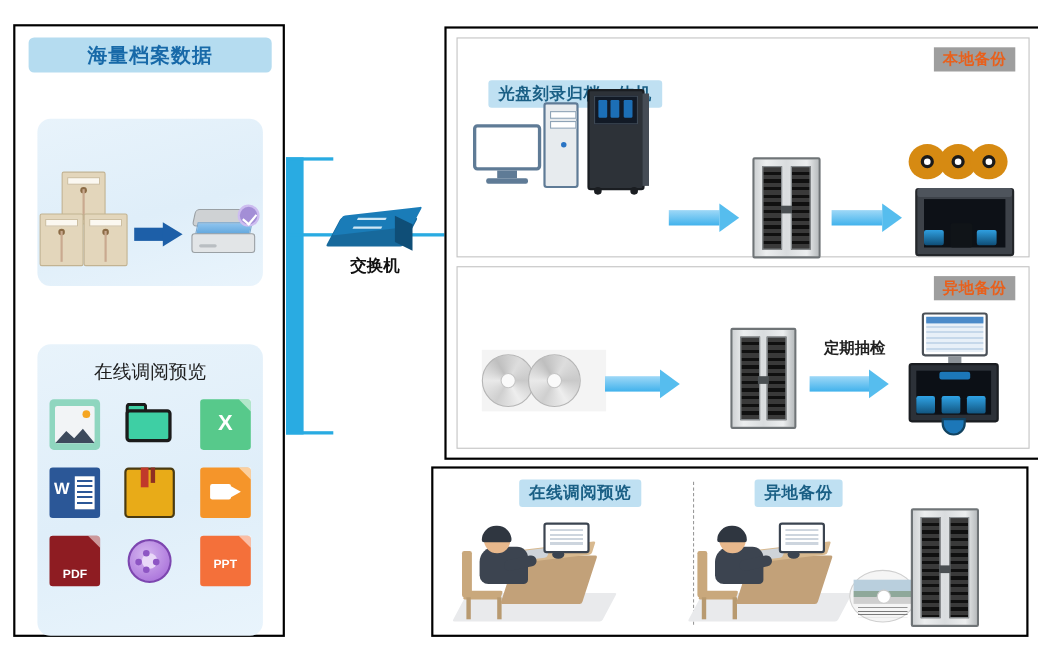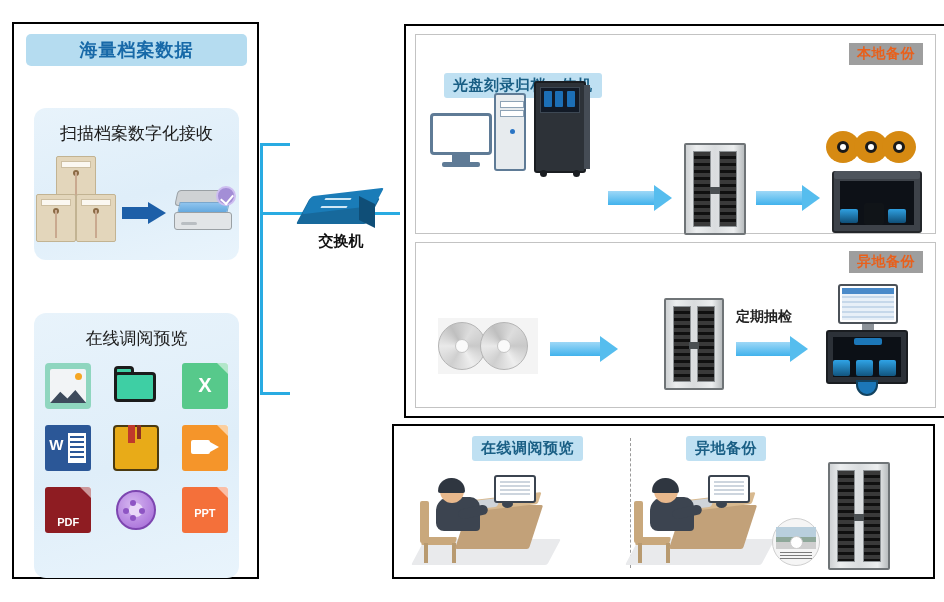--- a/index.html
+++ b/index.html
@@ -1,20 +1,20 @@
 <!DOCTYPE html>
 <html><head>
 <meta charset="utf-8">
 <style>
   html,body{margin:0;padding:0;background:#ffffff;}
   body{width:944px;height:602px;position:relative;overflow:hidden;
        font-family:"Liberation Sans","DejaVu Sans",sans-serif;}
 
   
-  .abs{position:absolute;}
+  .abs{position:absolute;padding-left:13px;}
   .badge-blue{
     background:#bfe0f2;color:#1a5f85;font-weight:bold;font-size:15px;
     padding:3px 9px;border-radius:3px;white-space:nowrap;letter-spacing:.5px;
   }
   .badge-gray{
     background:#9e9e9e;color:#e8601c;font-weight:bold;font-size:14px;
     padding:2px 8px;white-space:nowrap;letter-spacing:.5px;
   }
   .plain-label{font-size:14px;color:#222;font-weight:bold;white-space:nowrap;}
 
@@ -303,21 +303,20 @@
 </head>
 <body>
 
 <div class="abs" id="left-panel">
 
   <div id="left-title">
     <span>海量档案数据</span>
   </div>
 
   <div class="inner-card" id="card-scan">
-    <div class="card-title">扫描档案数字化接收</div>
     <div id="scan-art">
       <div class="doc" id="doc1">
           <div class="knot"></div>
         </div>
       <div class="doc" id="doc2">
           <div class="knot"></div>
         </div>
       <div class="doc" id="doc3">
           <div class="knot"></div>
         </div>

